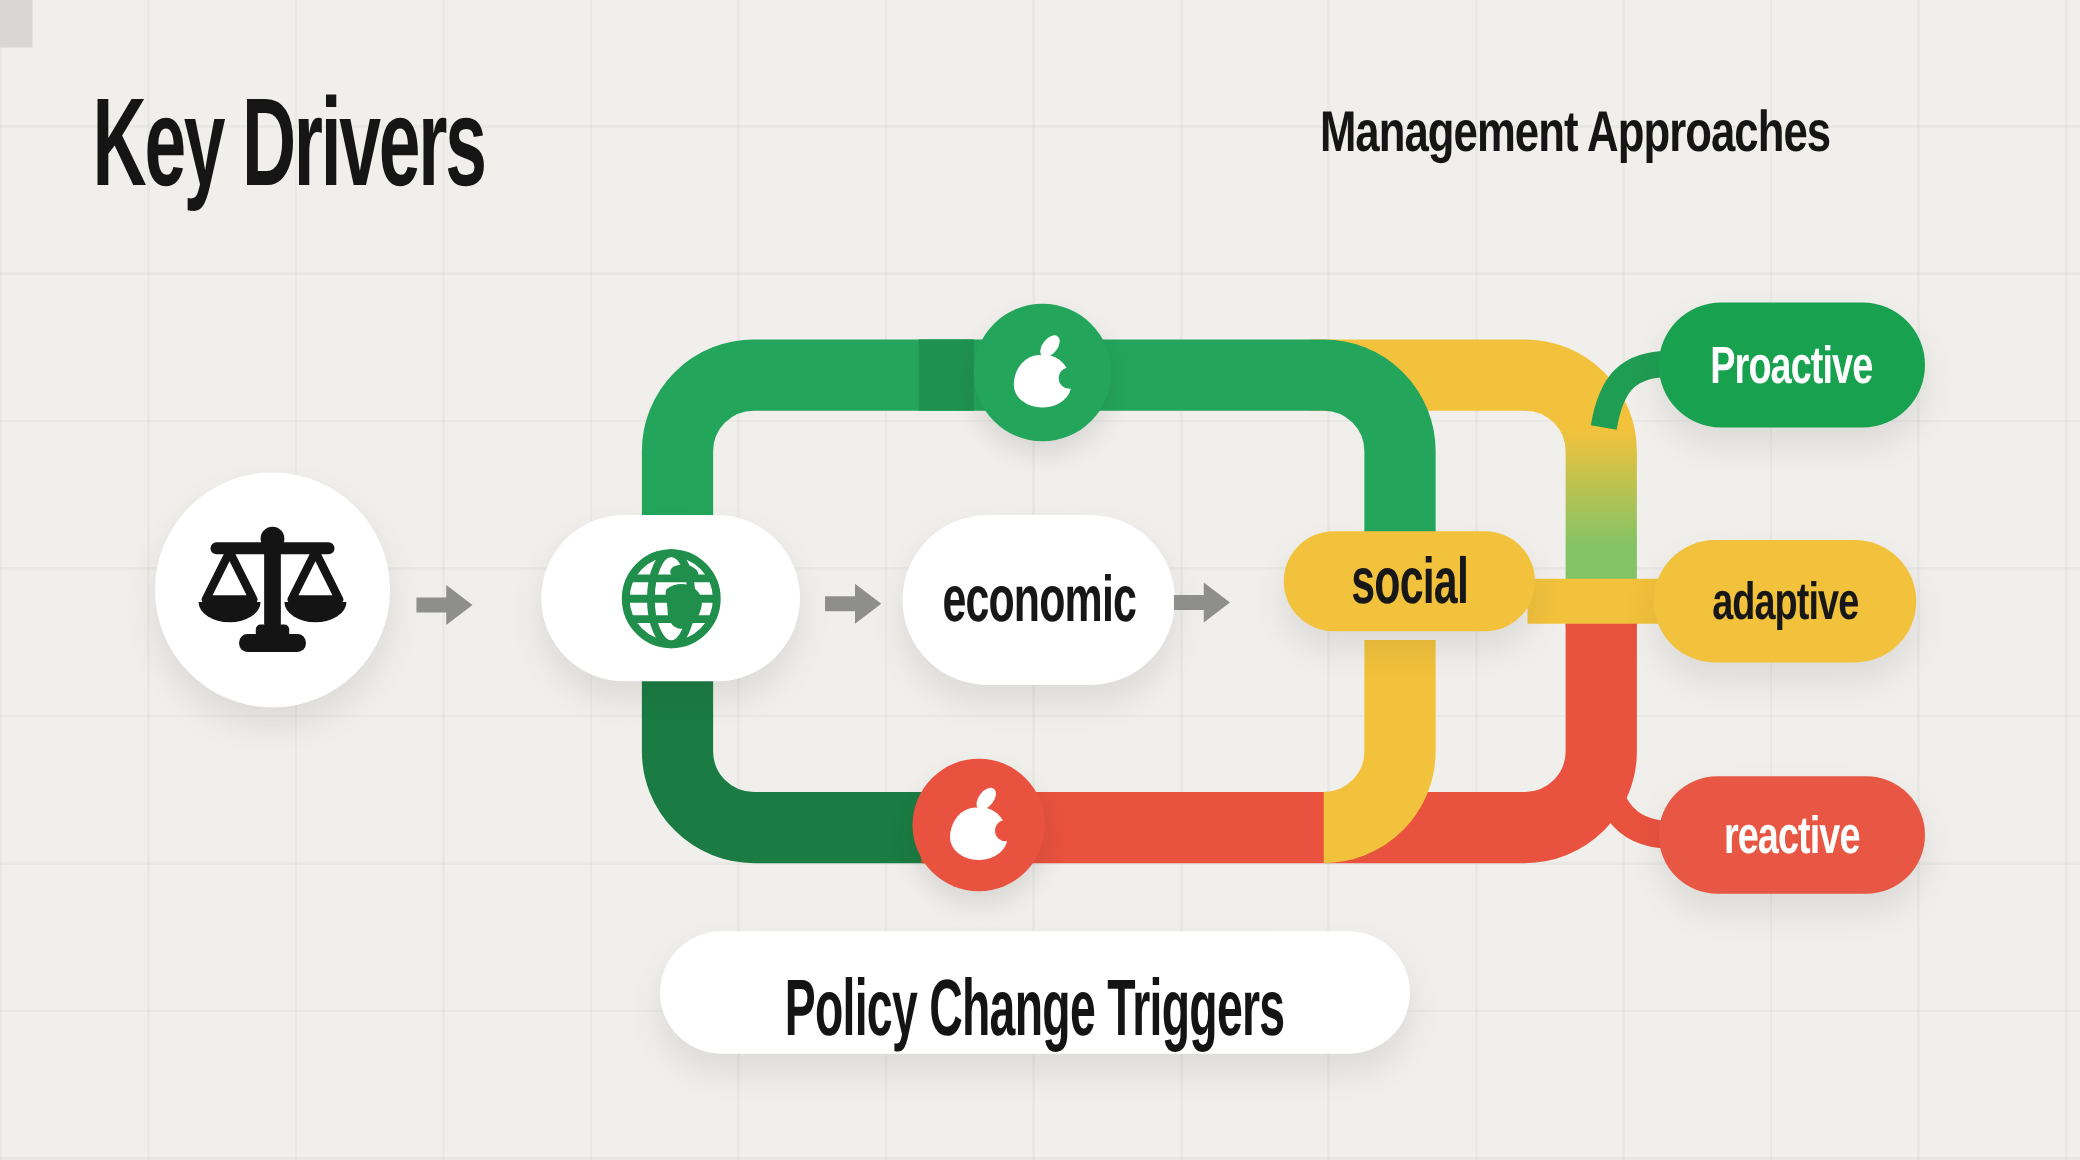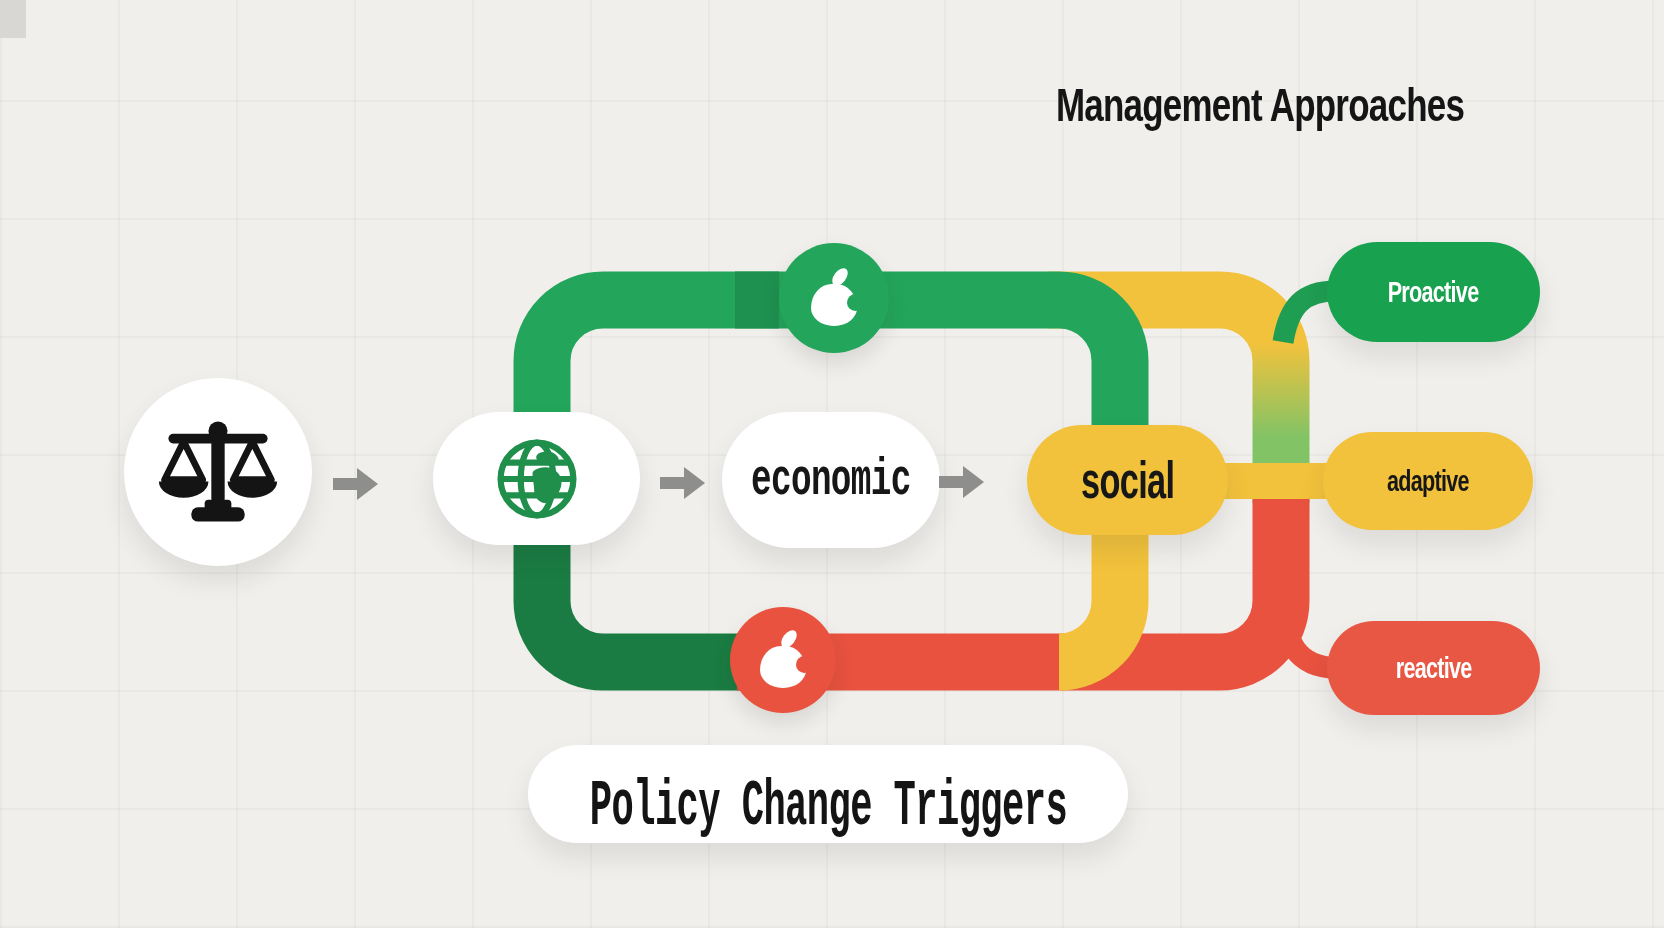--- a/index.html
+++ b/index.html
@@ -23,26 +23,26 @@
     right:200px;top:82px;font-size:46px;font-weight:bold;letter-spacing:-1px;line-height:1;text-align:center;
   }
   .right-title .condensed{--sx:0.76;transform-origin:right center;}
 
   svg.bands{position:absolute;left:0;top:0;}
 
   .node{
     position:absolute;display:flex;align-items:center;justify-content:center;
     box-shadow:0 14px 26px rgba(40,40,35,0.10);
   }
-  .node.white{background:#ffffff;font-family:Liberation Mono, monospace;}
+  .node.white{background:#ffffff;}
   .circle-node{border-radius:50%;}
   .pill-label{font-weight:bold;letter-spacing:-1px;}
   .node-label{font-size:52px;color:#171717;}
   .node-label .condensed{--sx:0.66;}
-  .approach-label{font-size:30px;}
+  .approach-label{font-size:42px;}
   .approach-label .condensed{--sx:0.72;}
   .footer-label{font-size:64px;color:#141414;}
   .footer-label .condensed{--sx:0.58;}
 
   .arrow{position:absolute;}
 
   
   .station{position:absolute;border-radius:50%;display:flex;align-items:center;justify-content:center;box-shadow:0 10px 20px rgba(40,40,35,0.12);}
   .station.green{background:#23a55b;}
   .station.red{background:#e8523f;}
@@ -54,20 +54,23 @@
   .station.red .apple-bite{background:#e8523f;}
   .apple-leaf{position:absolute;width:12px;height:20px;background:#fff;border-radius:50%;
     left:23px;top:-3px;transform:rotate(38deg);}
 </style>
 </head>
 <body>
 
 <div class="stage">
   <div class="corner-shade"></div>
 
+  <div class="abs title">
+    <span class="condensed">Key Drivers</span>
+  </div>
   <div class="abs right-title">
     <span class="condensed">Management Approaches</span>
   </div>
 
   <svg class="bands" width="1664" height="928" viewBox="0 0 1664 928">
     <defs>
       <linearGradient id="colGrad" gradientUnits="userSpaceOnUse" x1="0" y1="300" x2="0" y2="445">
         <stop offset="0" stop-color="#f2c23c"></stop>
         <stop offset="0.30" stop-color="#f2c23c"></stop>
         <stop offset="0.95" stop-color="#82c366"></stop>
@@ -141,21 +144,21 @@
       <span class="condensed">economic</span>
     </span>
   </div>
 
   <div class="arrow" style="left:939px;top:465px;">
     <svg width="46" height="34" viewBox="0 0 46 34">
         <polygon points="0,11 24,11 24,1 45,17 24,33 24,23 0,23" fill="#8e8e8c"></polygon>
       </svg>
   </div>
 
-  <div class="node abs" style="left:1027px;top:425px;width:201px;height:110px;border-radius:55px;background:#f2c23c;">
+  <div class="node abs" style="left:1027px;top:425px;width:201px;height:80px;border-radius:55px;background:#f2c23c;">
     <span class="pill-label node-label">
       <span class="condensed">social</span>
     </span>
   </div>
 
   <div class="station green" style="left:779px;top:243px;width:110px;height:110px;">
     <div class="apple">
       <div class="apple-leaf"></div>
       <div class="apple-body"></div>
       <div class="apple-bite"></div>

